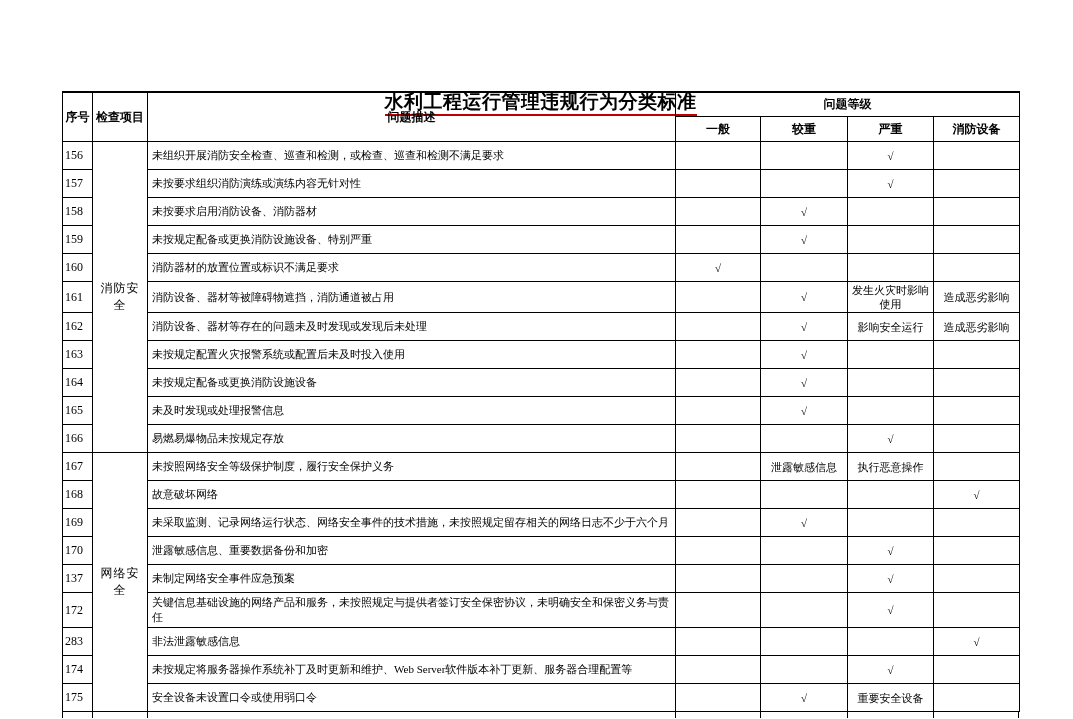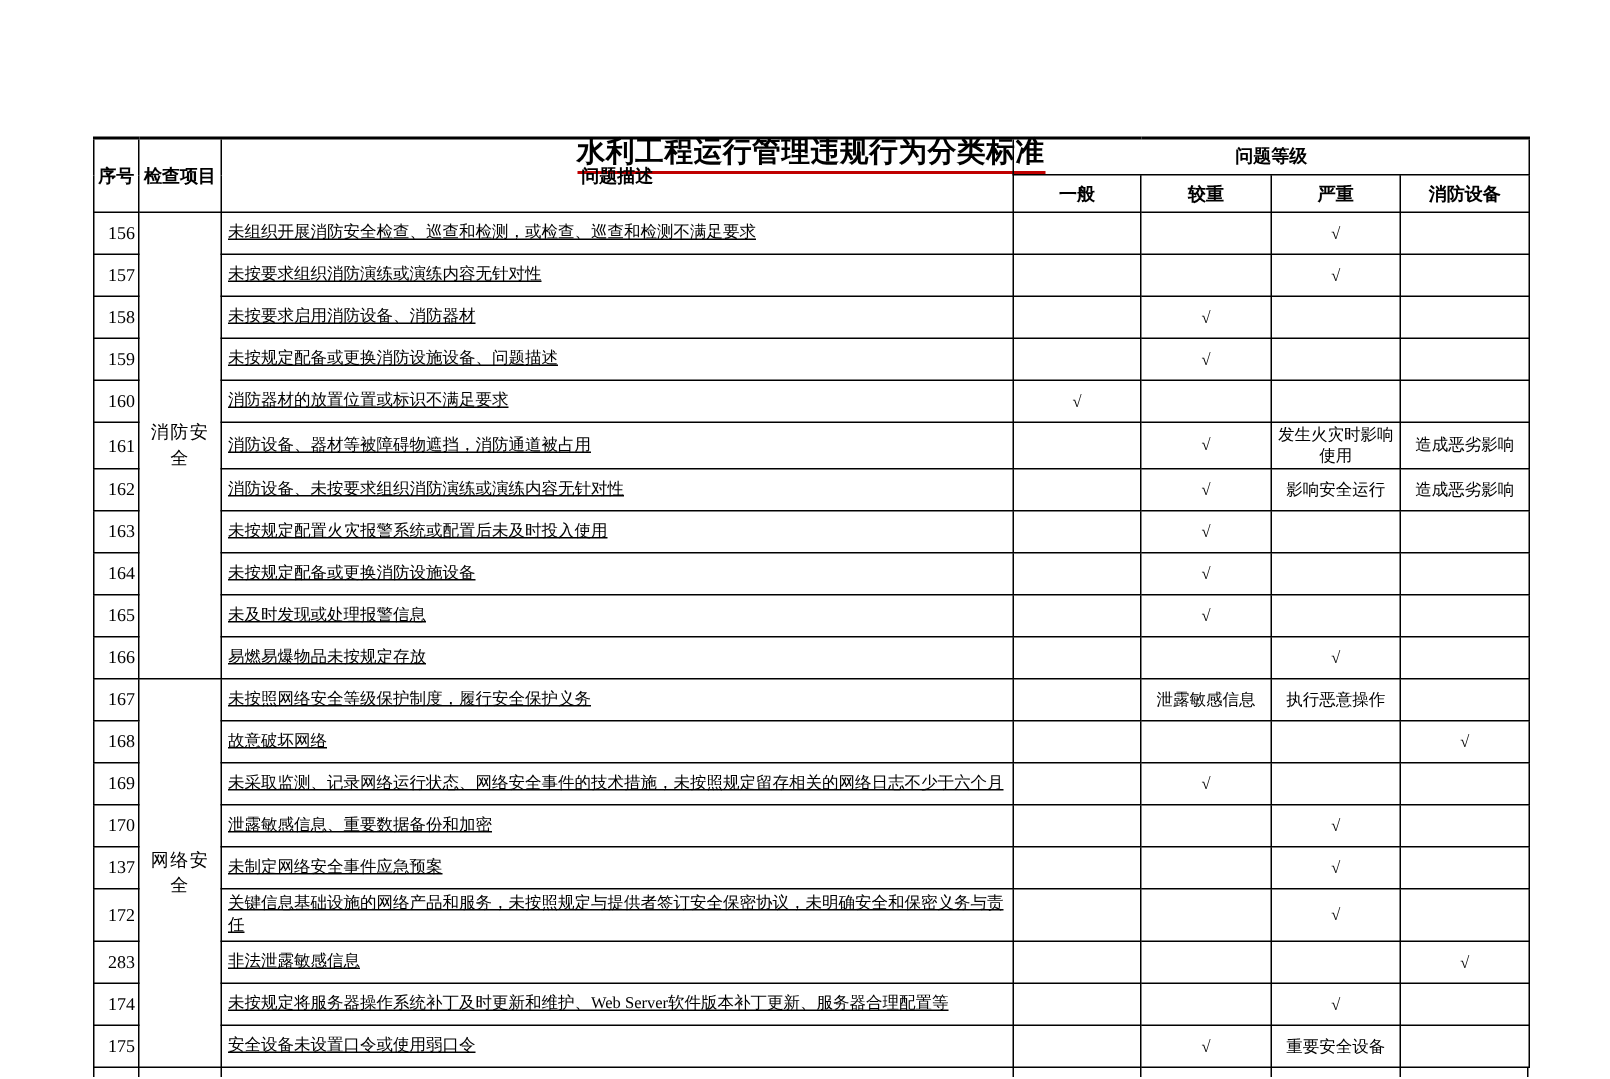--- a/index.html
+++ b/index.html
@@ -12,23 +12,23 @@
     display:inline-block; font-size:19px; font-weight:bold; line-height:23px;
     letter-spacing:0.5px; border-bottom:2px solid #c00000; padding-bottom:1px;
   }
   .table-wrap { position:absolute; left:62px; top:91px; width:957px; }
   table.std { border-collapse:collapse; table-layout:fixed; width:957px; }
   table.std th, table.std td { border:1px solid #000; overflow:hidden; }
   table.std thead tr:first-child th { border-top:2px solid #000; }
   th { font-weight:bold; font-size:12px; text-align:center; padding:1px 2px; }
   .h-group { height:21px;font-family:Liberation Mono, monospace; }
   .h-level { height:22px;margin-top:20px; }
-  td.c-serial { text-align:right; font-size:12px; height:25px; padding:1px 2px; }
+  td.c-serial { text-align:left; font-size:12px; height:25px; padding:1px 2px; }
   td.c-cat { text-align:center; font-size:12px; padding:1px 2px; letter-spacing:1px;margin-left:35px; }
-  td.c-desc { text-align:left; font-size:11px; line-height:15px; padding:2px 4px;text-decoration:underline; }
+  td.c-desc { text-align:left; font-size:11px; line-height:15px; padding:2px 4px; }
   td.c-level { text-align:center; font-size:11px; line-height:14px; padding:1px 3px; }
   .check { font-size:12px; }
   .stub { position:relative; height:6px; }
   .stub span { position:absolute; top:0; width:1px; height:6px; background:#000; display:block; }
 </style>
 </head>
 <body>
 
 <div class="page">
 
@@ -82,21 +82,21 @@
           <tr>
             <td class="c-serial">158</td>
             <td class="c-desc">未按要求启用消防设备、消防器材</td>
             <td class="c-level"></td>
             <td class="c-level check">√</td>
             <td class="c-level"></td>
             <td class="c-level"></td>
           </tr>
           <tr>
             <td class="c-serial">159</td>
-            <td class="c-desc">未按规定配备或更换消防设施设备、问题描述</td>
+            <td class="c-desc">未按规定配备或更换消防设施设备、特别严重</td>
             <td class="c-level"></td>
             <td class="c-level check">√</td>
             <td class="c-level"></td>
             <td class="c-level"></td>
           </tr>
           <tr>
             <td class="c-serial">160</td>
             <td class="c-desc">消防器材的放置位置或标识不满足要求</td>
             <td class="c-level check">√</td>
             <td class="c-level"></td>
@@ -106,21 +106,21 @@
           <tr>
             <td class="c-serial">161</td>
             <td class="c-desc">消防设备、器材等被障碍物遮挡，消防通道被占用</td>
             <td class="c-level"></td>
             <td class="c-level check">√</td>
             <td class="c-level">发生火灾时影响使用</td>
             <td class="c-level">造成恶劣影响</td>
           </tr>
           <tr>
             <td class="c-serial">162</td>
-            <td class="c-desc">消防设备、未按要求组织消防演练或演练内容无针对性</td>
+            <td class="c-desc">消防设备、器材等存在的问题未及时发现或发现后未处理</td>
             <td class="c-level"></td>
             <td class="c-level check">√</td>
             <td class="c-level">影响安全运行</td>
             <td class="c-level">造成恶劣影响</td>
           </tr>
           <tr>
             <td class="c-serial">163</td>
             <td class="c-desc">未按规定配置火灾报警系统或配置后未及时投入使用</td>
             <td class="c-level"></td>
             <td class="c-level check">√</td>

